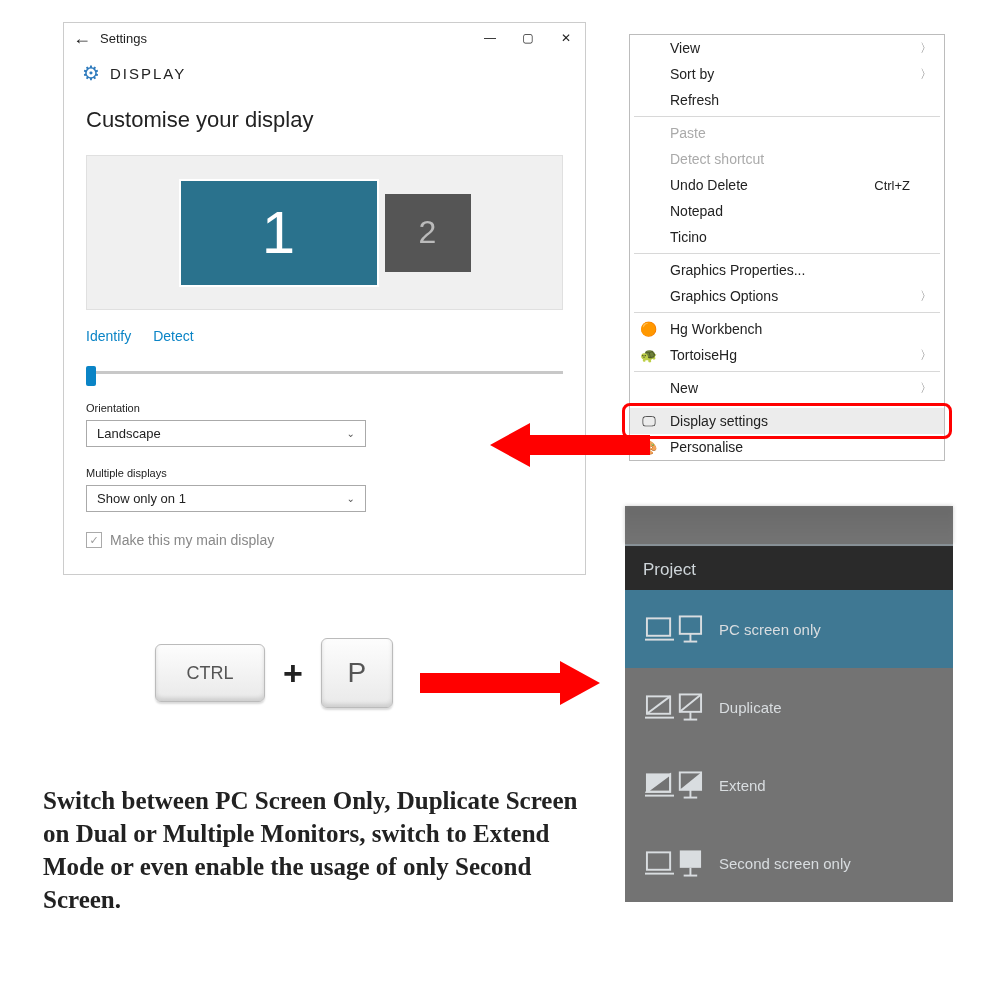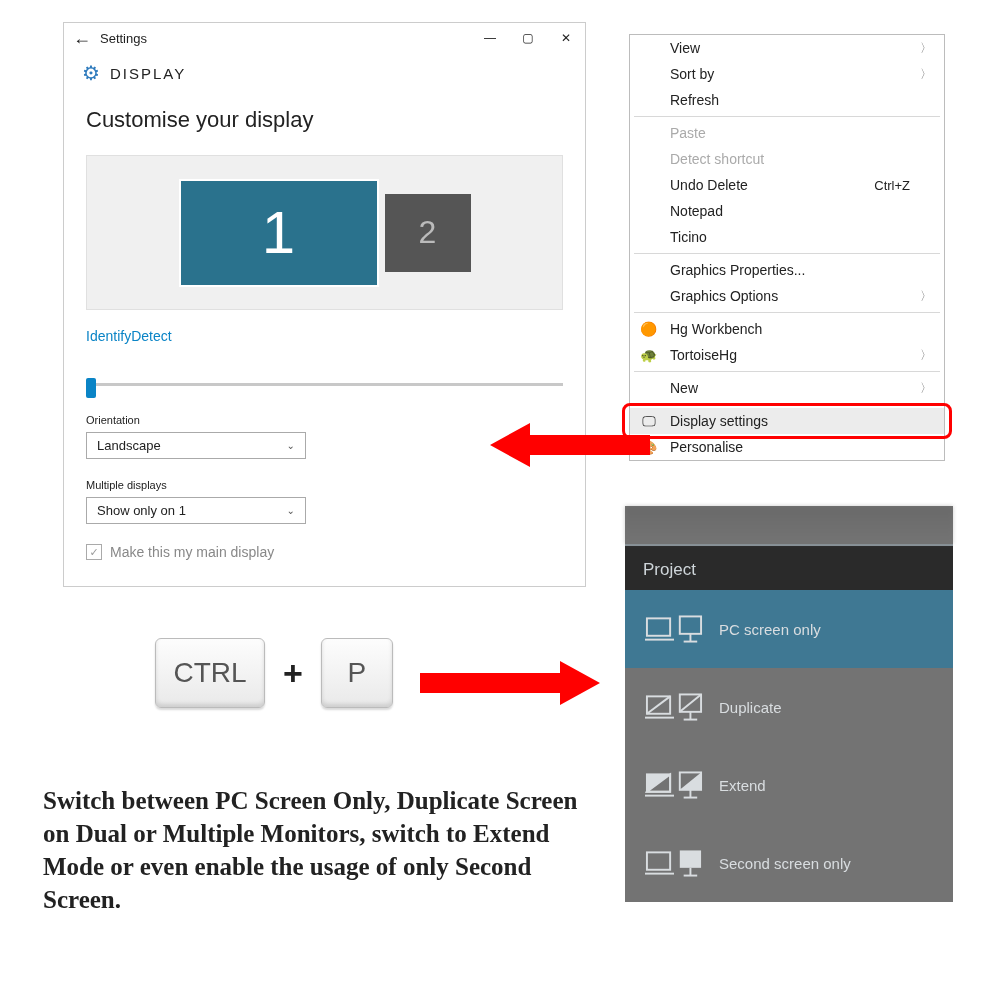--- a/index.html
+++ b/index.html
@@ -12,28 +12,28 @@
 .sw-title{flex:1;padding-top:1px}
 .wbtn{width:38px;height:30px;display:flex;align-items:center;justify-content:center;font-size:12px}
 .sw-header{display:flex;align-items:center;gap:10px;padding:8px 18px 14px 18px}
 .gear{color:#2f7bbd;font-size:20px}
 .sw-header span.page{letter-spacing:2px;font-size:15px}
 .sw-body{padding:0 22px 26px 22px}
 .h1{font-size:22px;font-weight:400;margin:8px 0 22px 0}
 .display-arrange{background:#f0f0f0;border:1px solid #e0e0e0;height:155px;display:flex;align-items:center;justify-content:center;gap:6px;margin-bottom:18px}
 .mon1{background:#2a728d;color:#fff;width:200px;height:108px;display:flex;align-items:center;justify-content:center;font-size:60px;border:2px solid #fff}
 .mon2{background:#555;color:#bbb;width:86px;height:78px;display:flex;align-items:center;justify-content:center;font-size:32px}
-.links{display:flex;font-size:14px;margin-bottom:32px}
+.links{display:flex;gap:22px;font-size:14px;margin-bottom:20px}
 .links span{color:#0a84c6}
 .line{font-size:14px;margin-bottom:8px}
 .slider{position:relative;height:18px;margin-bottom:20px}
 .sl-track{position:absolute;left:0;right:0;top:7px;height:3px;background:#c8c8c8}
 .sl-thumb{position:absolute;left:0;top:2px;width:10px;height:20px;background:#0a84c6;border-radius:2px}
 .label{font-size:11px;margin-bottom:6px}
-.dropdown{border:1px solid #aaa;width:220px;padding:5px 10px;display:flex;justify-content:space-between;align-items:center;margin-bottom:20px;background:#fff}
+.dropdown{border:1px solid #aaa;width:280px;padding:5px 10px;display:flex;justify-content:space-between;align-items:center;margin-bottom:20px;background:#fff}
 .chev{font-size:10px;color:#555}
 .chk-row{display:flex;align-items:center;gap:8px;color:#888;font-size:14px}
 .chkbox{width:16px;height:16px;border:1px solid #aaa;display:flex;align-items:center;justify-content:center;font-size:11px;color:#999}
 
 
 .ctx{position:absolute;right:55px;top:34px;width:316px;border:1px solid #bcbcbc;background:#fff;font-size:14px}
 .ctx .row{display:flex;align-items:center;padding:5px 14px 5px 40px;position:relative}
 .ctx .row.disabled{color:#aaa}
 .ctx .arrow{position:absolute;right:12px;font-size:12px;color:#777}
 .ctx .shortcut{position:absolute;right:34px;font-size:13px}
@@ -41,21 +41,21 @@
 .ctx .ico{position:absolute;left:10px;width:18px;text-align:center}
 .hl-box{position:absolute;left:-8px;right:-8px;border:3px solid #ff0000;border-radius:8px;height:36px;top:-5px}
 .row.hl{background:#ececec}
 
 
 .arrowL{position:absolute;left:490px;top:420px}
 .arrowR{position:absolute;left:420px;top:658px}
 
 
 .key{display:inline-flex;align-items:center;justify-content:center;border:1px solid #bbb;border-radius:6px;background:linear-gradient(#fdfdfd,#e9e9e9);box-shadow:inset 0 -3px 4px rgba(0,0,0,.12),0 2px 2px rgba(0,0,0,.15);font-family:Arial;font-weight:400;color:#555}
-.key.ctrl{width:110px;height:70px;font-size:28px}
+.key.ctrl{width:110px;height:58px;font-size:18px}
 .key.p{width:72px;height:70px;font-size:28px}
 .keys{position:absolute;left:155px;top:638px;display:flex;align-items:center;gap:18px}
 .plus{font-size:34px;font-weight:700;color:#222}
 
 
 .caption{position:absolute;left:43px;top:784px;width:560px;font-family:Georgia,"Times New Roman",serif;font-weight:700;font-size:25px;line-height:1.32}
 
 
 .project{position:absolute;right:47px;top:506px;width:328px;background:#737373;color:#d9dde0;font-size:15px}
 .proj-head{padding:14px 18px 10px 18px;color:#cfd6da;font-weight:400;background:#2a2a2a;font-size:17px;border-top:2px solid #8a949a}

